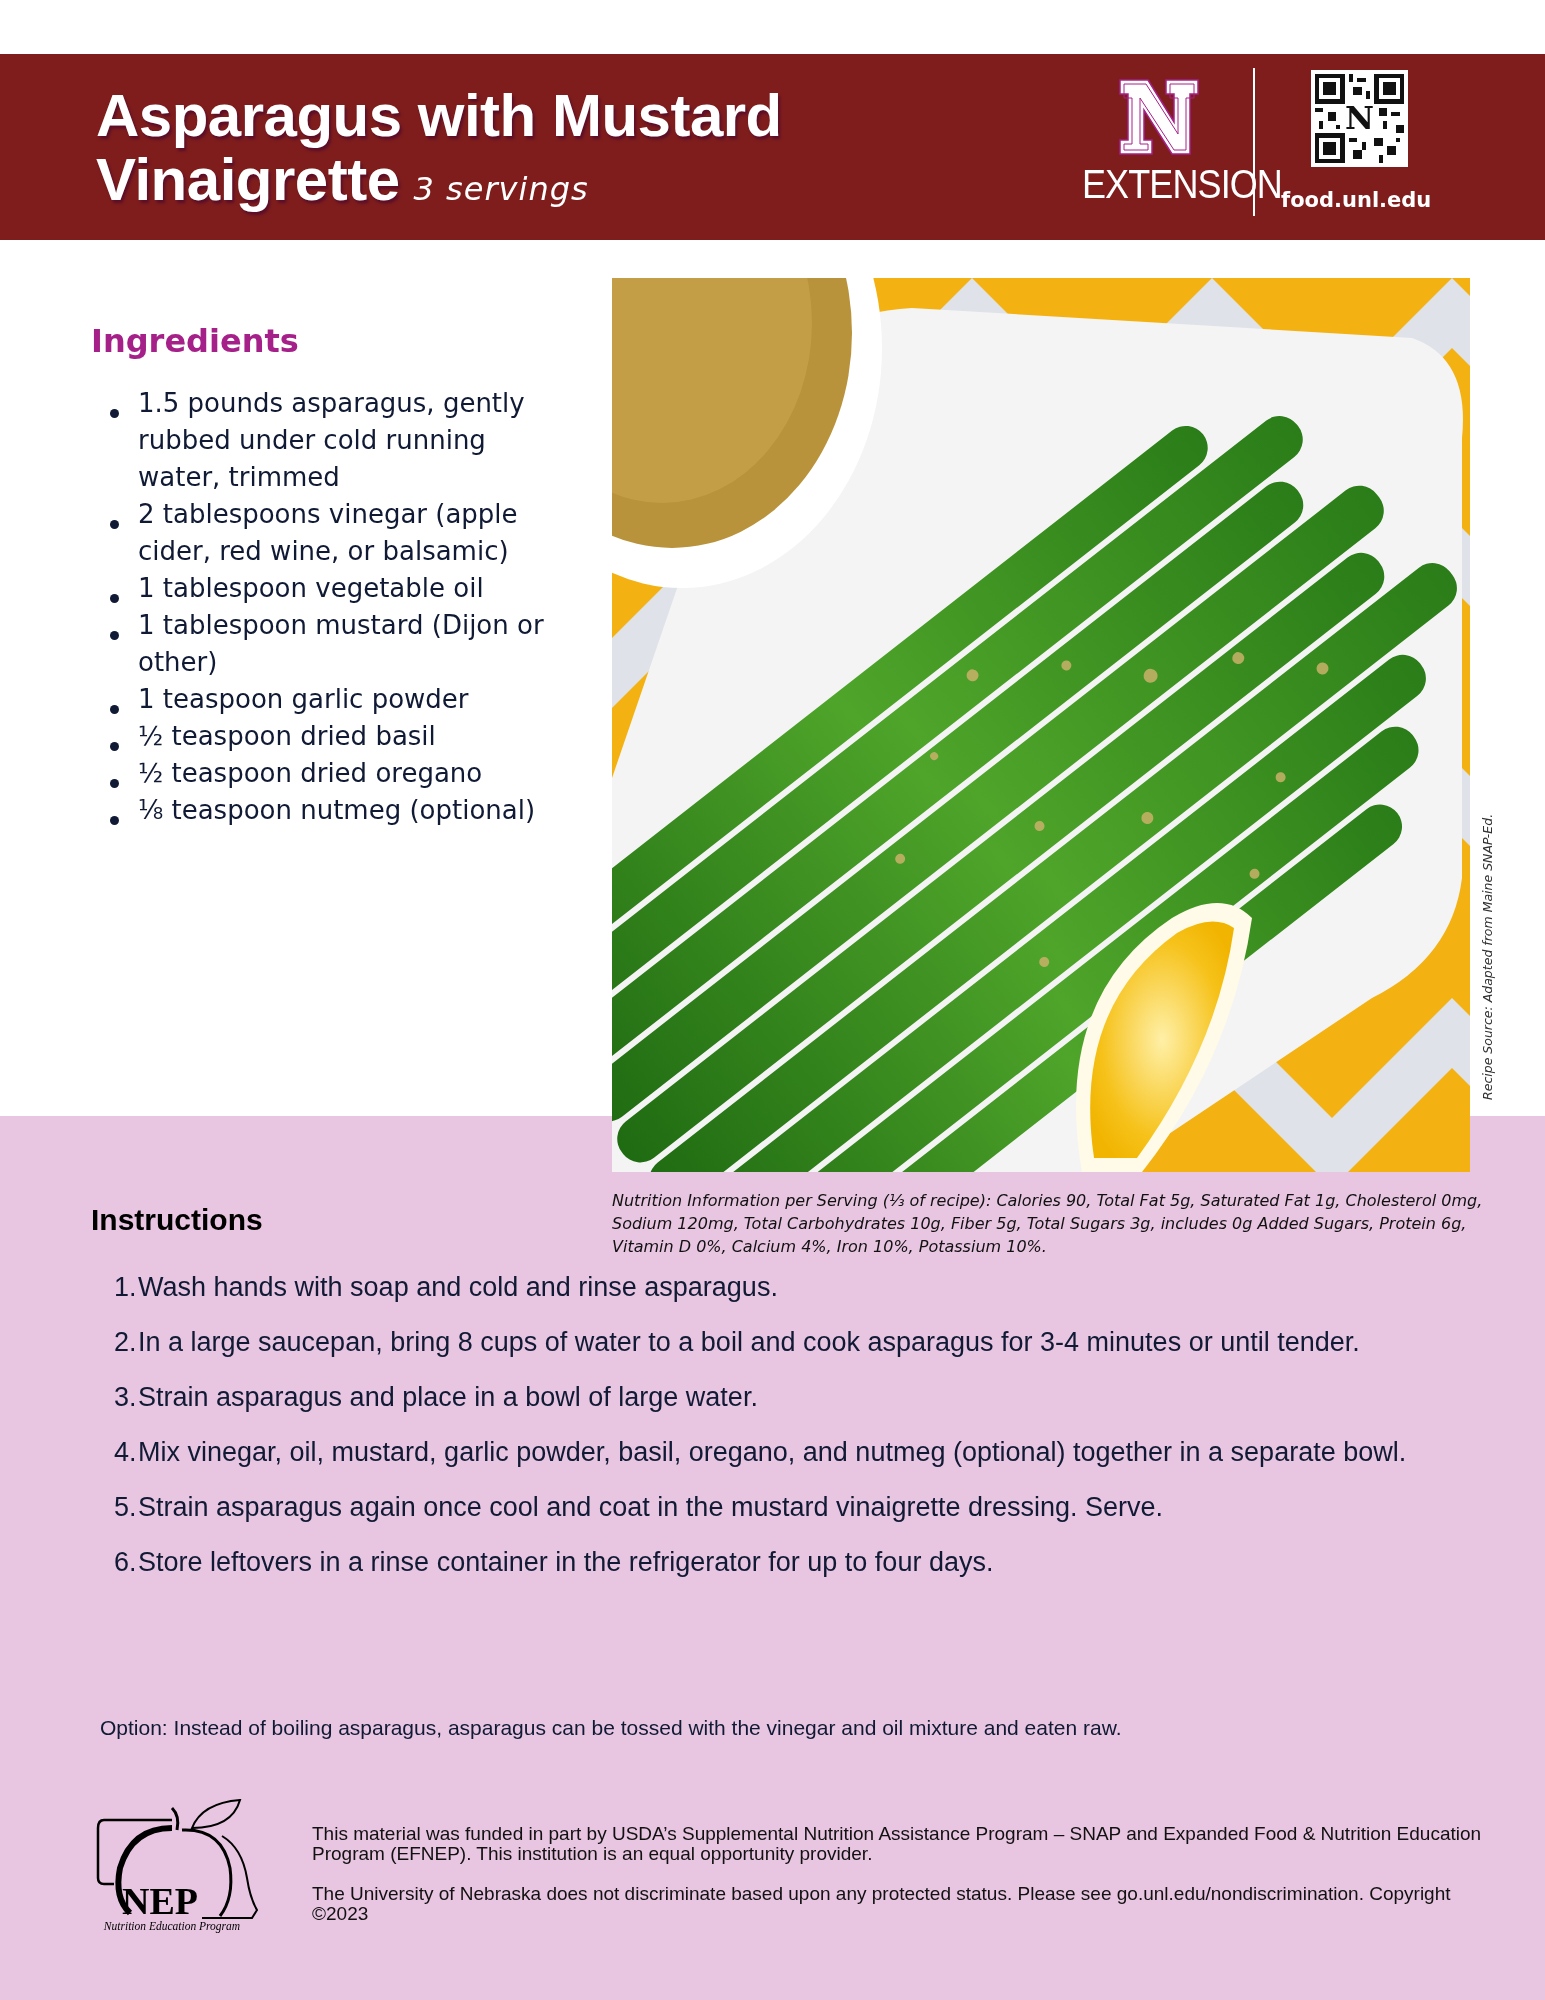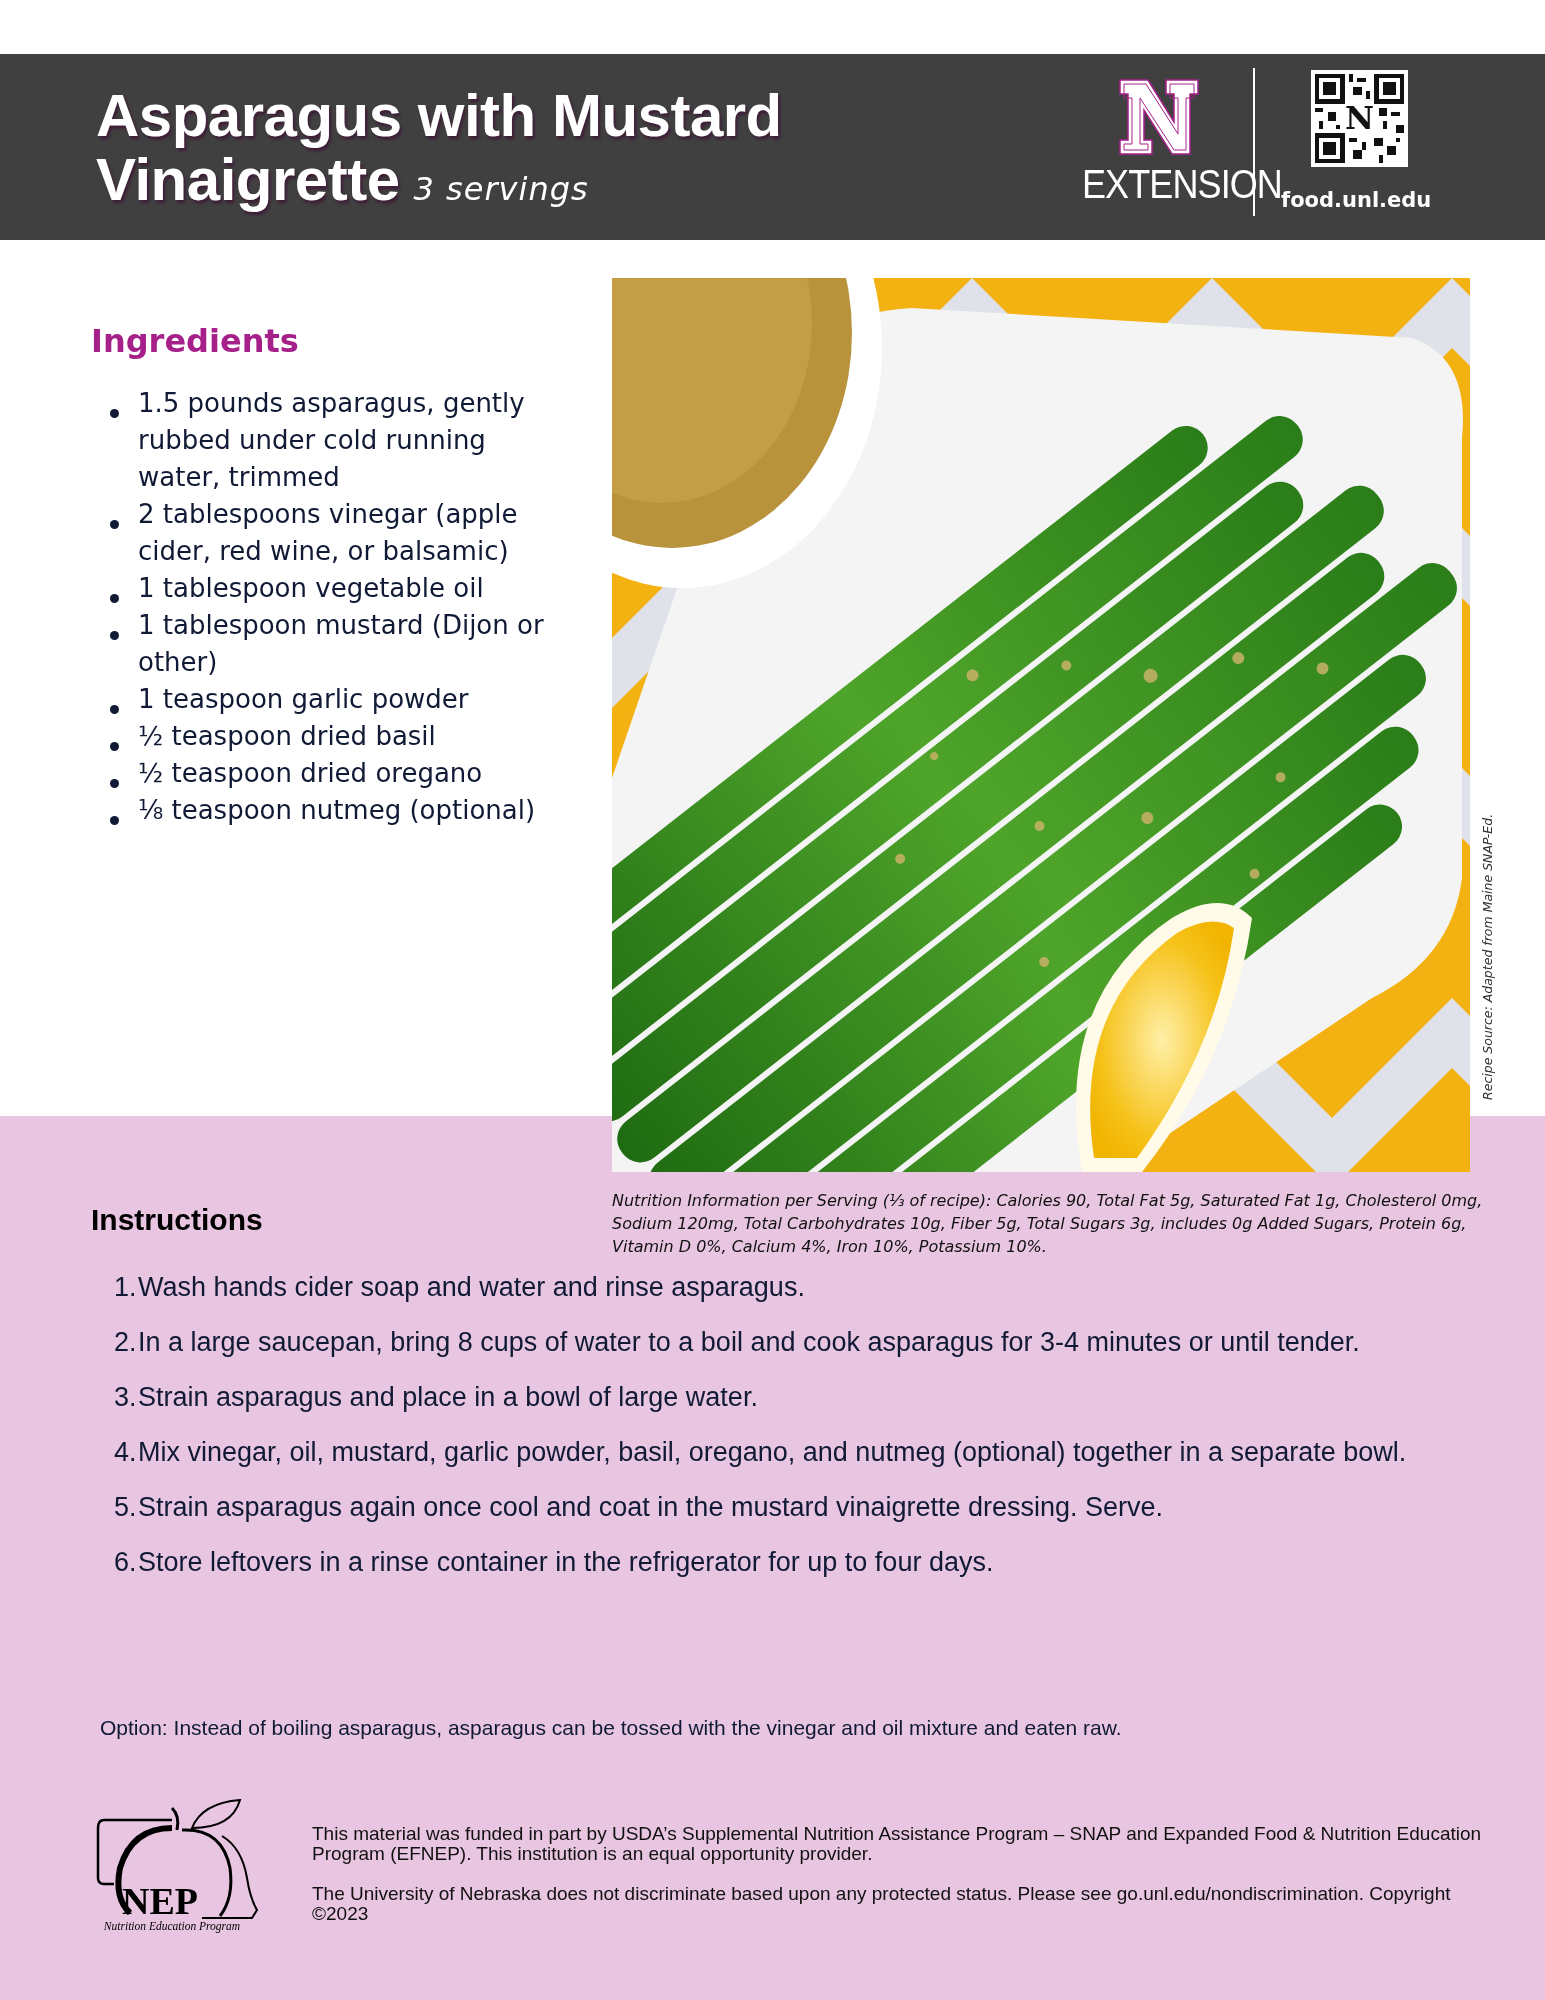--- a/index.html
+++ b/index.html
@@ -1,21 +1,21 @@
 <!DOCTYPE html>
 <html><head>
 <meta charset="utf-8">
 <style>
   * { box-sizing: border-box; margin: 0; padding: 0; }
   html, body { width: 1545px; height: 2000px; background: #ffffff; overflow: hidden; }
   body { position: relative; font-family: "DejaVu Sans", sans-serif; color: #101a35; }
 
   .header {
     position: absolute; left: 0; top: 54px; width: 1545px; height: 186px;
-    background: #404040;
+    background: #7f1d1d;
   }
   .title {
     position: absolute; left: 96px; top: 30px;
     font-family: "Liberation Sans", sans-serif; font-weight: bold;
     font-size: 60px; line-height: 64px; color: #ffffff; letter-spacing: -0.5px;
     text-shadow: 2px 3px 3px rgba(60,0,50,0.55);
   }
   .title .servings {
     font-family: "DejaVu Sans", sans-serif; font-weight: normal; font-style: italic;
     font-size: 32px; letter-spacing: 1px; margin-left: 14px; text-shadow: none;
@@ -218,21 +218,21 @@
     <path d="M470 894 Q440 720 560 640 Q610 610 640 640 Q620 780 530 894 Z" fill="#fffbe8"></path>
     <path d="M482 880 Q460 730 565 655 Q600 635 622 650 Q605 770 525 880 Z" fill="url(#lemon)"></path>
   </svg>
 </div>
 <div class="source">Recipe Source: Adapted from Maine SNAP-Ed.</div>
 
 <p class="nutrition">Nutrition Information per Serving (⅓ of recipe): Calories 90, Total Fat 5g, Saturated Fat 1g, Cholesterol 0mg, Sodium 120mg, Total Carbohydrates 10g, Fiber 5g, Total Sugars 3g, includes 0g Added Sugars, Protein 6g, Vitamin D 0%, Calcium 4%, Iron 10%, Potassium 10%.</p>
 
 <h2 class="instructions-title">Instructions</h2>
 <ol class="steps">
-  <li><span class="num">1.</span><span>Wash hands cider soap and water and rinse asparagus.</span></li>
+  <li><span class="num">1.</span><span>Wash hands with soap and cold and rinse asparagus.</span></li>
   <li><span class="num">2.</span><span>In a large saucepan, bring 8 cups of water to a boil and cook asparagus for 3-4 minutes or until tender.</span></li>
   <li><span class="num">3.</span><span>Strain asparagus and place in a bowl of large water.</span></li>
   <li><span class="num">4.</span><span>Mix vinegar, oil, mustard, garlic powder, basil, oregano, and nutmeg (optional) together in a separate bowl.</span></li>
   <li><span class="num">5.</span><span>Strain asparagus again once cool and coat in the mustard vinaigrette dressing. Serve.</span></li>
   <li><span class="num">6.</span><span>Store leftovers in a rinse container in the refrigerator for up to four days.</span></li>
 </ol>
 <p class="option">Option: Instead of boiling asparagus, asparagus can be tossed with the vinegar and oil mixture and eaten raw.</p>
 
 <svg class="nep-logo" viewBox="0 0 180 135">
   <path d="M12 22 Q6 22 6 30 L6 80 Q6 86 12 86 L22 86" fill="none" stroke="#000" stroke-width="2.5"></path>

